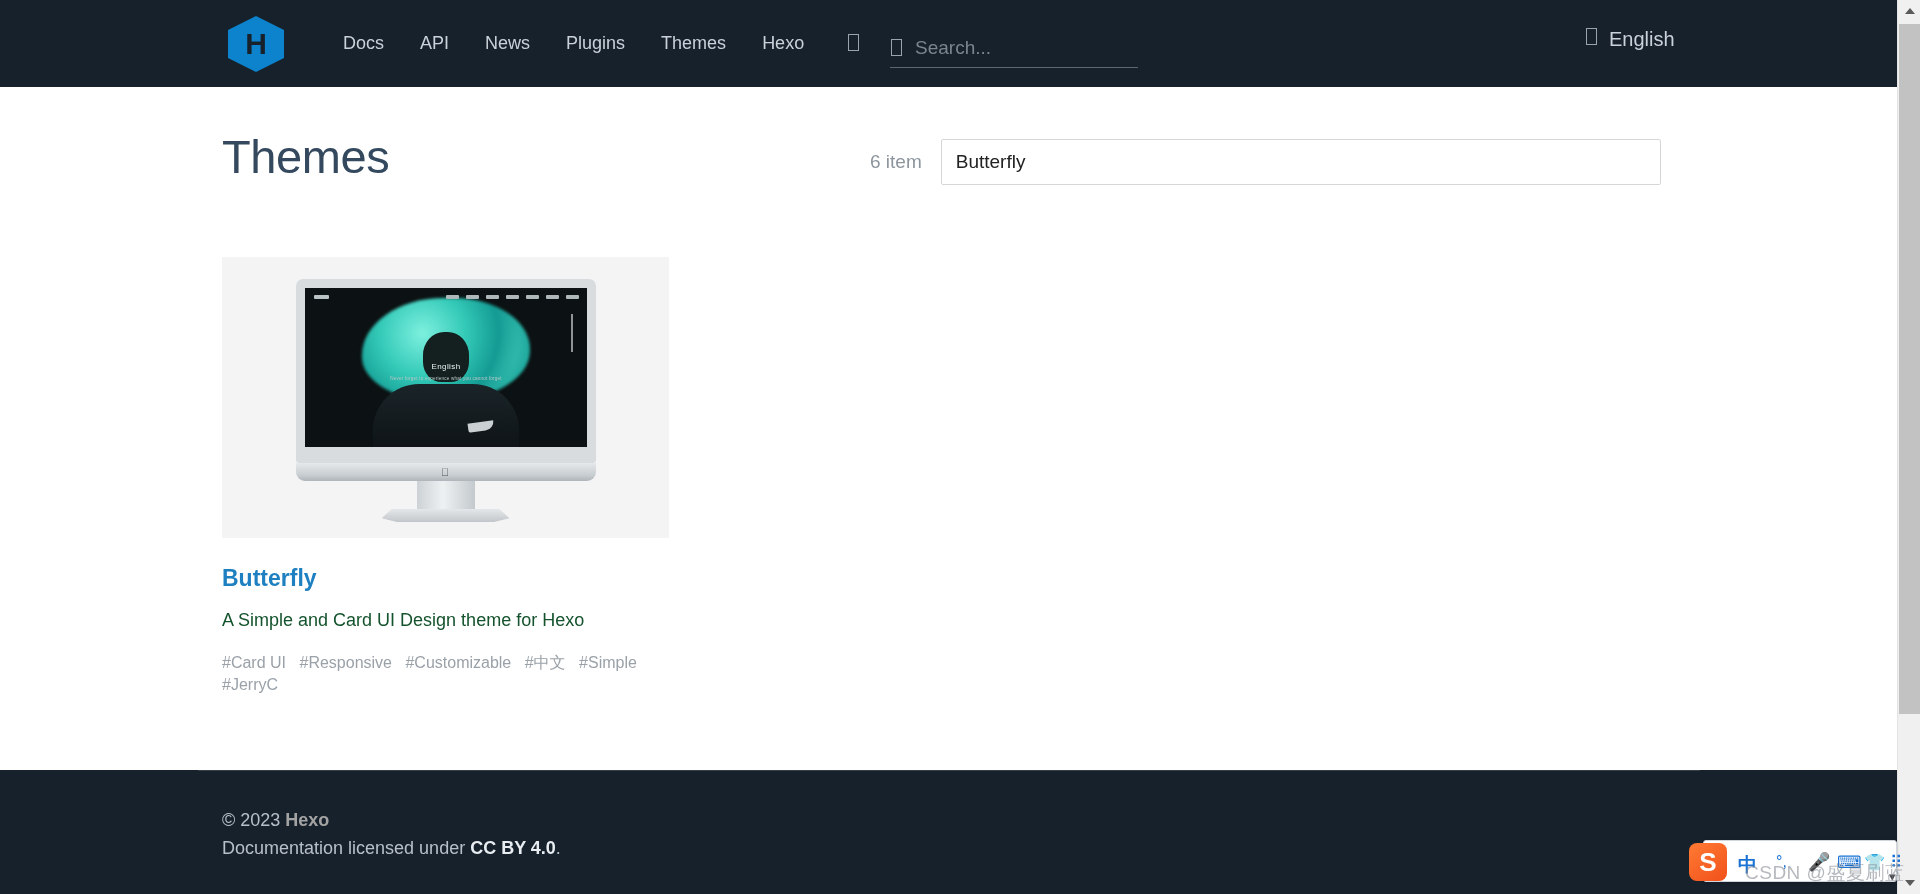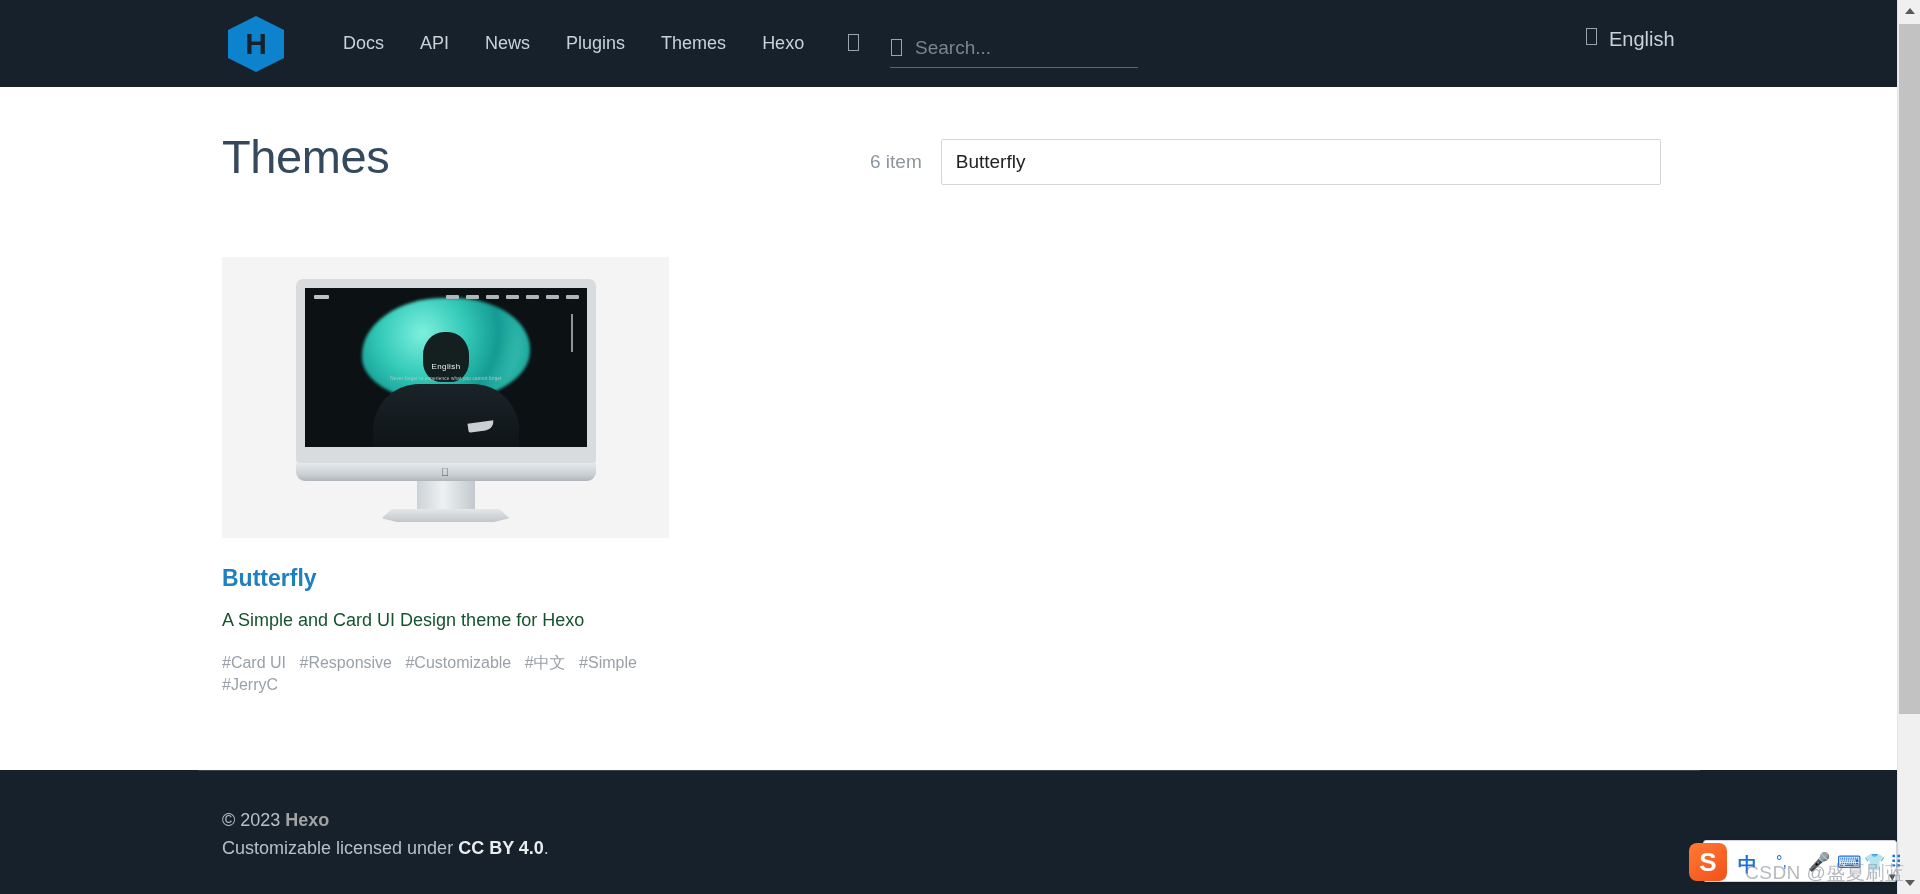--- a/index.html
+++ b/index.html
@@ -337,21 +337,21 @@
     </div>
 
     <div id="footer">
       <div id="footer-divider"></div>
 
       <div id="footer-text">
         <div class="f-line">
           <span>© 2023 </span><b>Hexo</b>
         </div>
         <div class="f-line">
-          <span>Customizable licensed under </span><a>CC BY 4.0</a><span>.</span>
+          <span>Documentation licensed under </span><a>CC BY 4.0</a><span>.</span>
         </div>
       </div>
 
     </div>
 
   </div>
 
   <div id="scrollbar">
     <div class="sb-arrow" id="sb-up">
       <span class="tri-up"></span>

